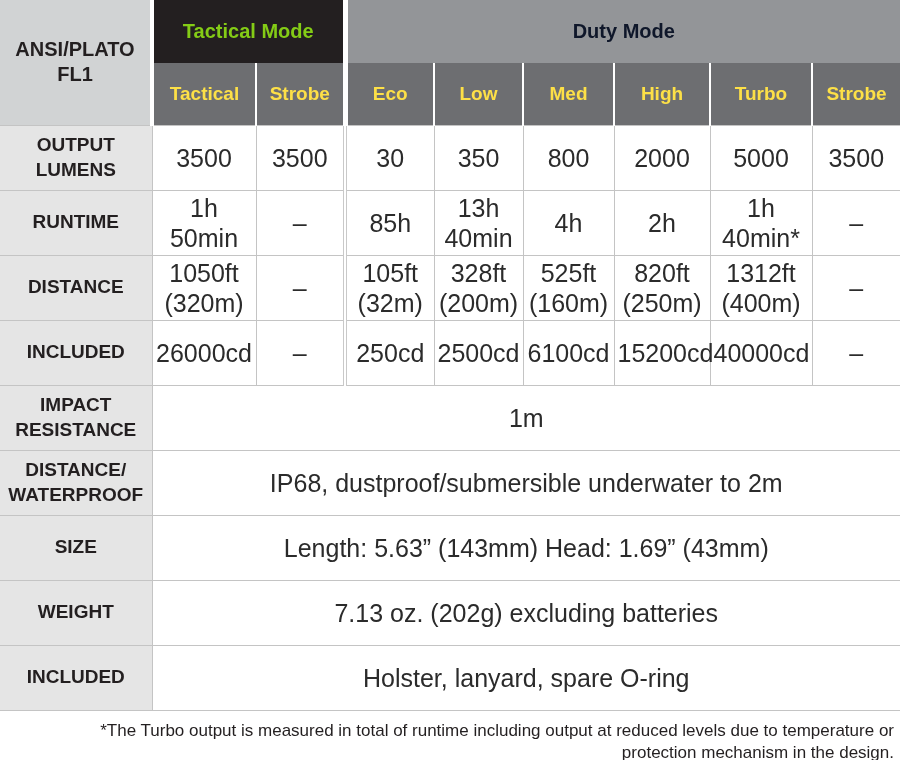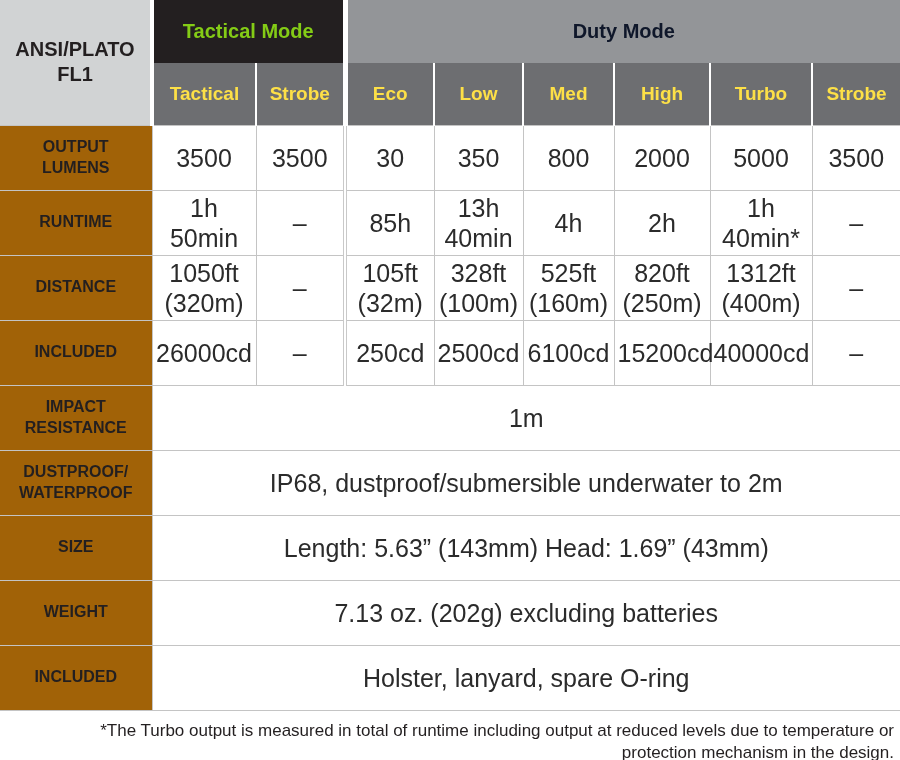--- a/index.html
+++ b/index.html
@@ -51,23 +51,23 @@
     color: #fde047;
     font-weight: bold;
     font-size: 19px;
     border-left: 2px solid #ffffff;
     border-bottom: 1px solid #c4c4c4;
   }
   td.sub.first { border-left: none; }
   td.sub.group-gap { border-left: 5px solid #ffffff; }
 
   td.rowlab {
-    background: #a16207;
-    font-weight: bold;
-    font-size: 16px;
+    background: #e5e5e5;
+    font-weight: bold;
+    font-size: 19px;
     line-height: 1.3;
     white-space: pre-line;
     border: 1px solid #c4c4c4;
     border-left: none;
   }
   td.val {
     background: #ffffff;
     font-size: 25px;
     color: #2b2b2b;
     line-height: 1.2;
@@ -151,21 +151,21 @@
     </tr>
 
     <tr class="body-row">
       <td class="rowlab">DISTANCE</td>
       <td class="val">1050ft
 (320m)</td>
       <td class="val">–</td>
       <td class="val eco-gap">105ft
 (32m)</td>
       <td class="val">328ft
-(100m)</td>
+(200m)</td>
       <td class="val">525ft
 (160m)</td>
       <td class="val">820ft
 (250m)</td>
       <td class="val">1312ft
 (400m)</td>
       <td class="val last">–</td>
     </tr>
 
     <tr class="body-row">
@@ -180,21 +180,21 @@
       <td class="val last">–</td>
     </tr>
 
     <tr class="span-row">
       <td class="rowlab">IMPACT
 RESISTANCE</td>
       <td class="val span-val" colspan="8">1m</td>
     </tr>
 
     <tr class="span-row">
-      <td class="rowlab">DUSTPROOF/
+      <td class="rowlab">DISTANCE/
 WATERPROOF</td>
       <td class="val span-val" colspan="8">IP68, dustproof/submersible underwater to 2m</td>
     </tr>
 
     <tr class="span-row">
       <td class="rowlab">SIZE</td>
       <td class="val span-val" colspan="8">Length: 5.63” (143mm) Head: 1.69” (43mm)</td>
     </tr>
 
     <tr class="span-row">

